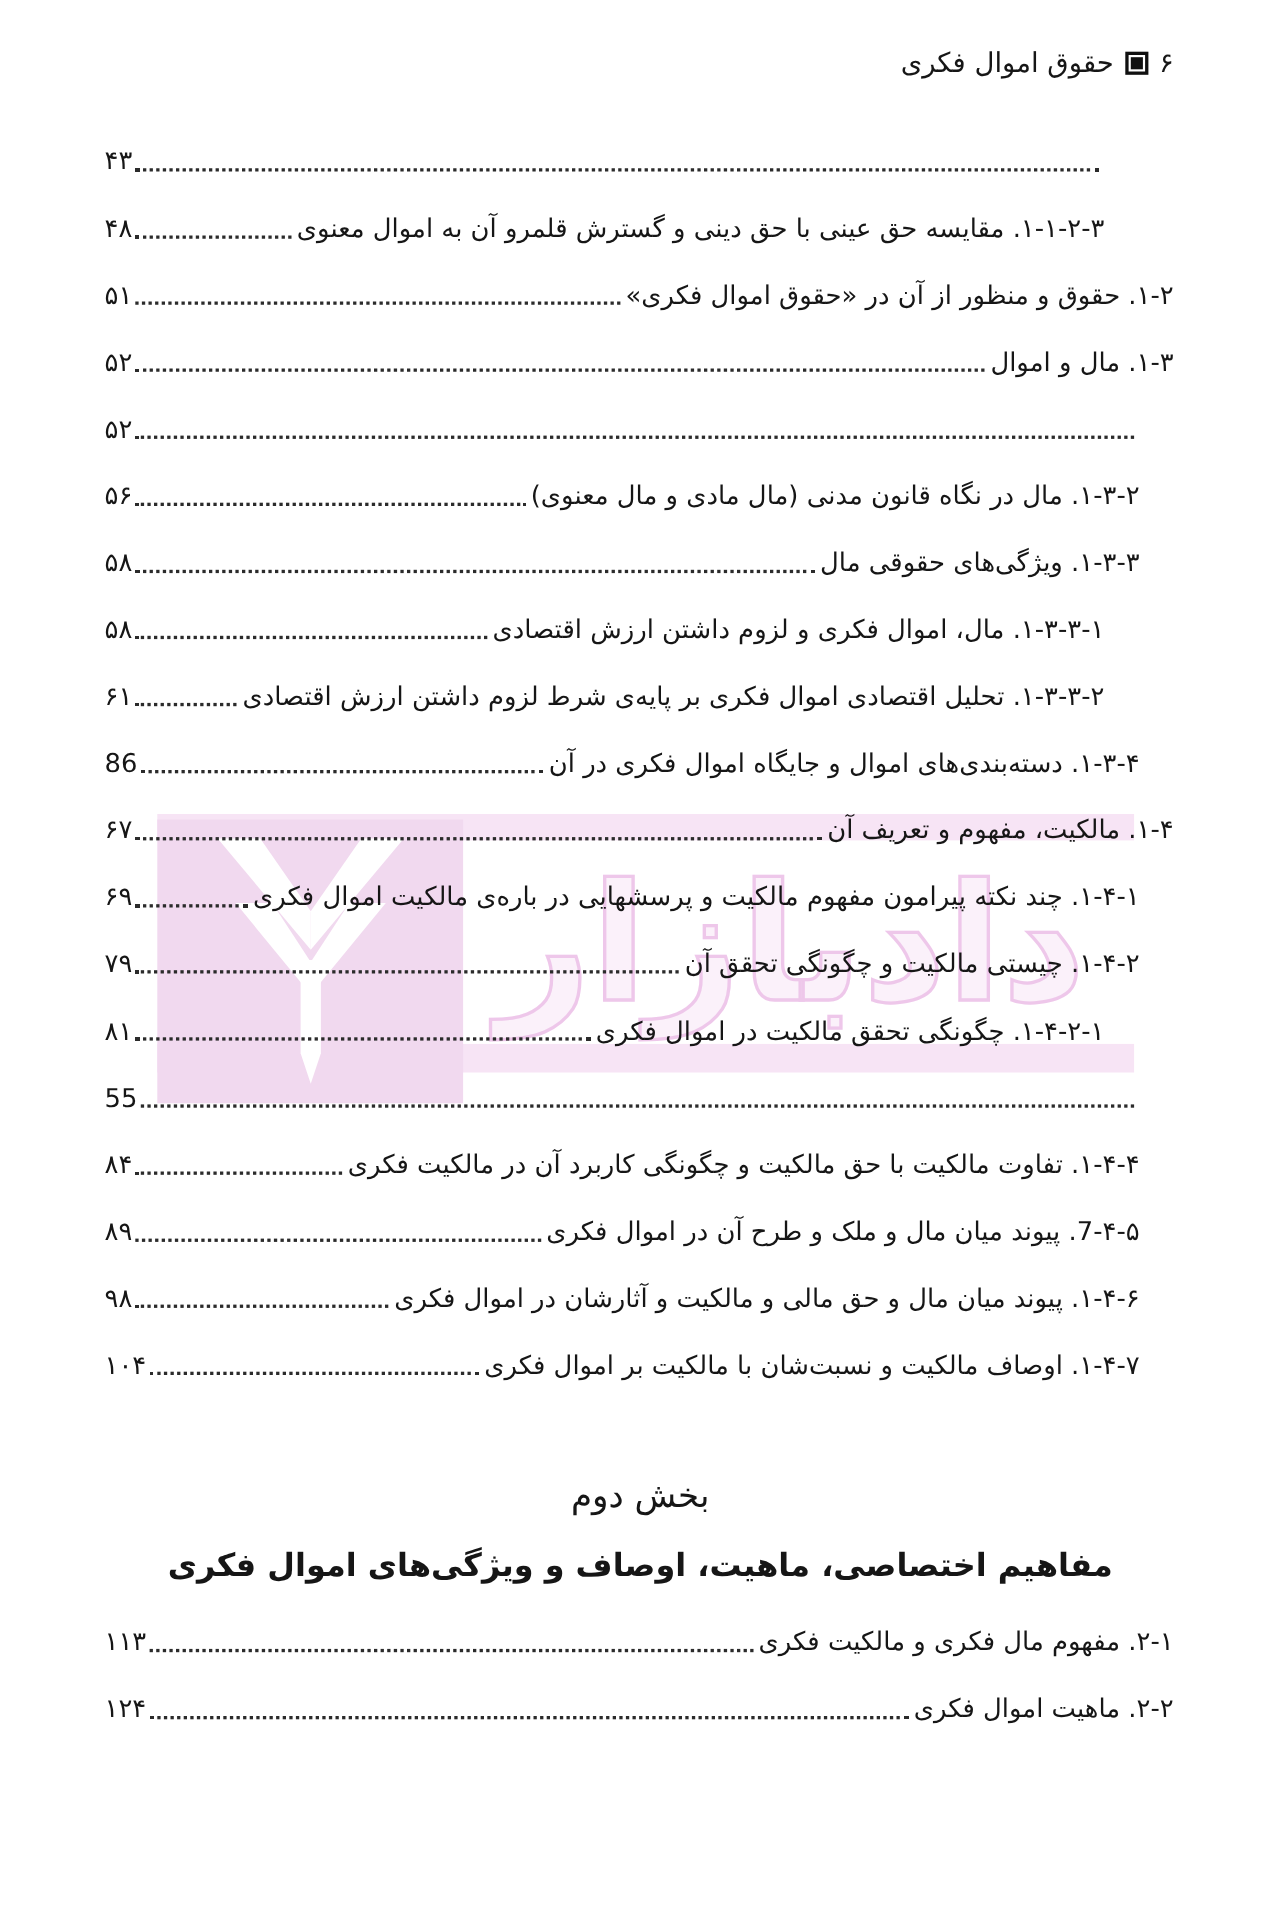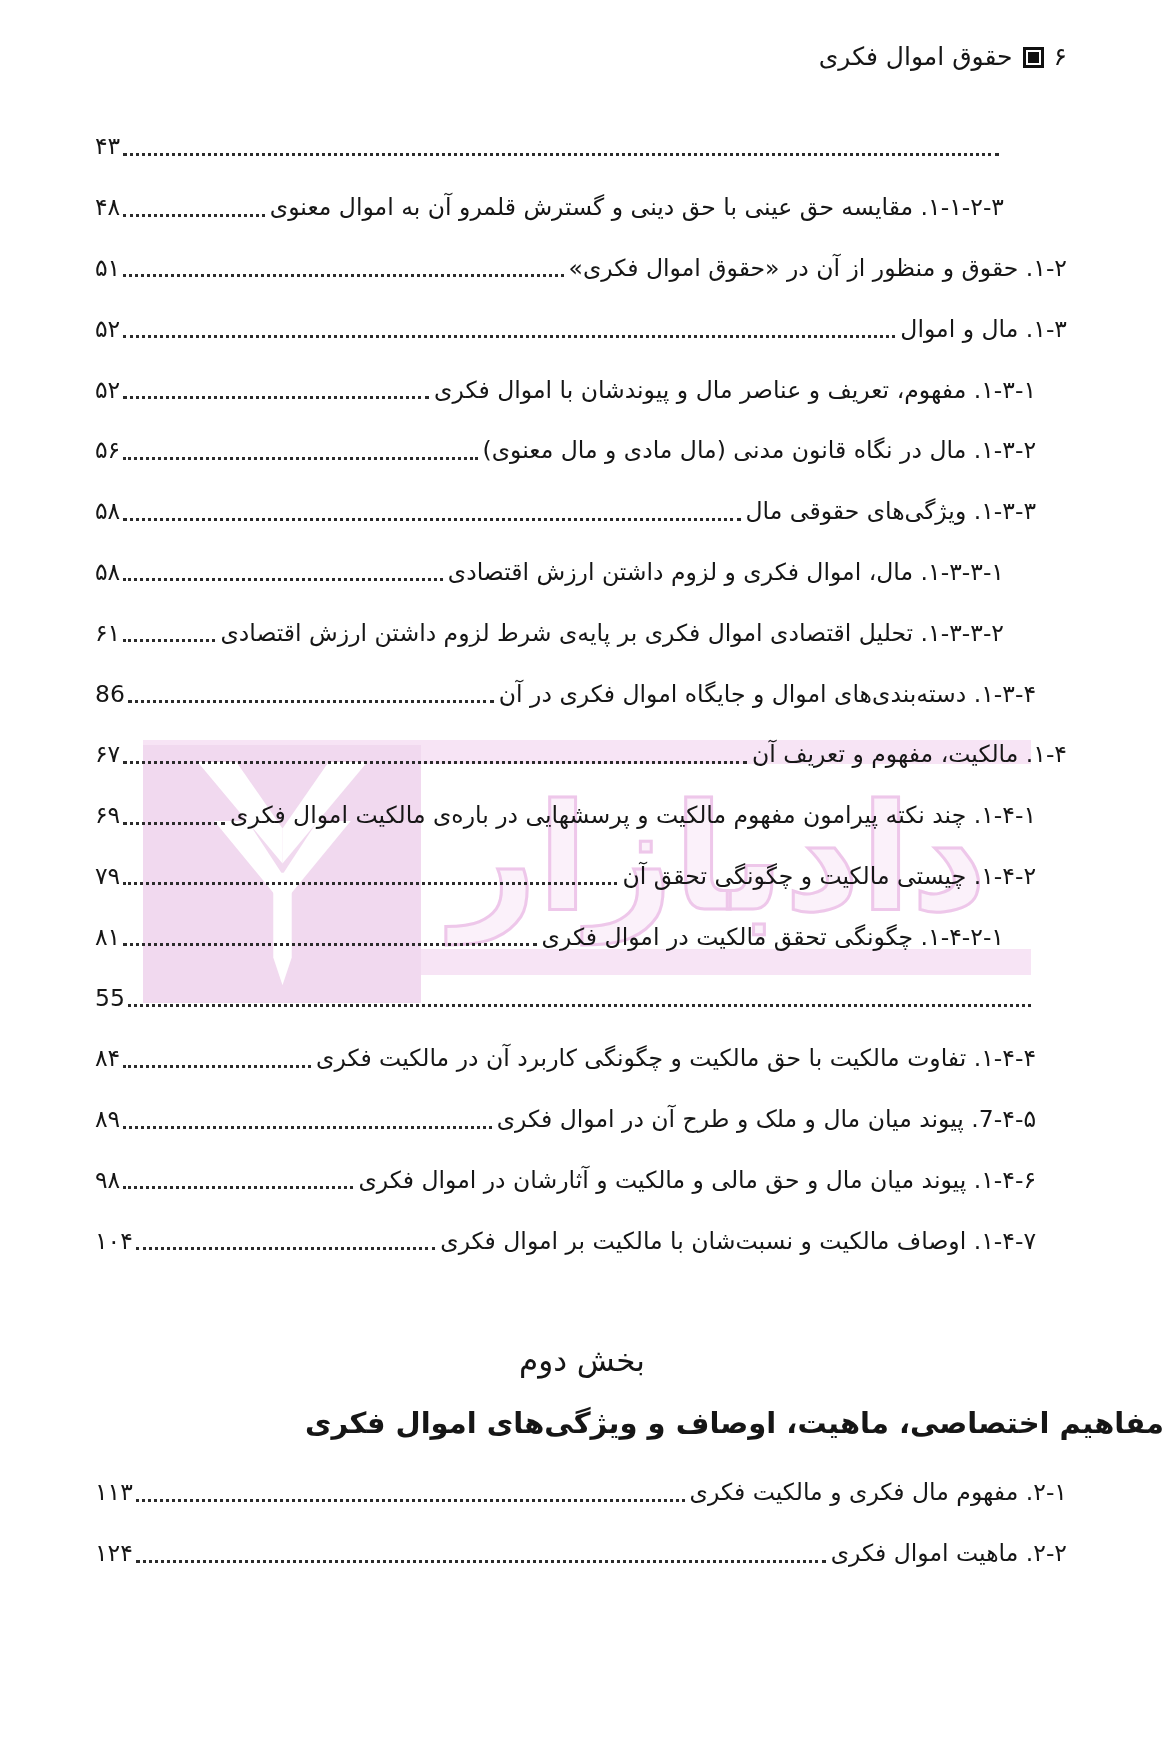--- a/index.html
+++ b/index.html
@@ -89,20 +89,21 @@
     text-align: center;
     font-size: 31px;
     font-weight: 400;
     z-index: 2;
   }
   .section-title {
     position: absolute;
     top: 1406px;
     left: 0;
     right: 0;
+    text-align: center;
     font-size: 29px;
     font-weight: 700;
     z-index: 2;
   }
 
   
   .watermark {
     position: absolute;
     top: 740px;
     left: 143px;
@@ -197,21 +198,20 @@
         <span class="toc-title">۱-۲. حقوق و منظور از آن در «حقوق اموال فکری»</span>
         <span class="leader"></span>
         <span class="toc-page">۵۱</span>
       </div>
       <div class="toc-row lv0">
         <span class="toc-title">۱-۳. مال و اموال</span>
         <span class="leader"></span>
         <span class="toc-page">۵۲</span>
       </div>
       <div class="toc-row lv1">
-        <span class="toc-title">۱-۳-۱. مفهوم، تعریف و عناصر مال و پیوندشان با اموال فکری</span>
         <span class="leader"></span>
         <span class="toc-page">۵۲</span>
       </div>
       <div class="toc-row lv1">
         <span class="toc-title">۱-۳-۲. مال در نگاه قانون مدنی (مال مادی و مال معنوی)</span>
         <span class="leader"></span>
         <span class="toc-page">۵۶</span>
       </div>
       <div class="toc-row lv1">
         <span class="toc-title">۱-۳-۳. ویژگی‌های حقوقی مال</span>

